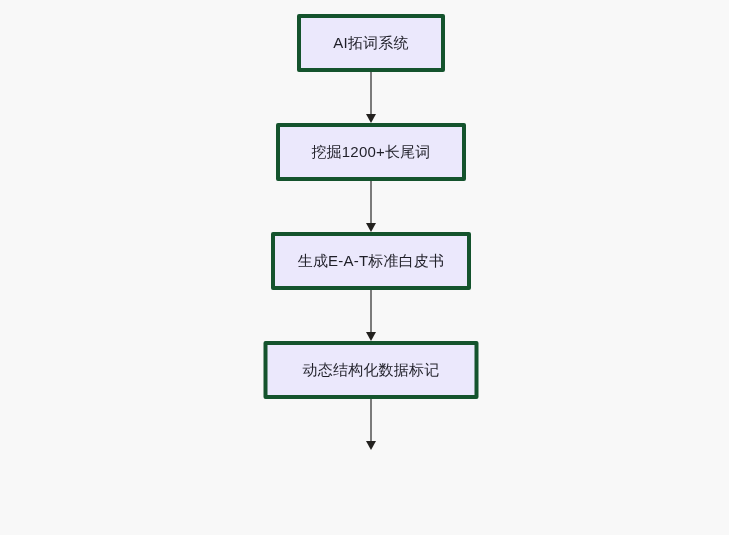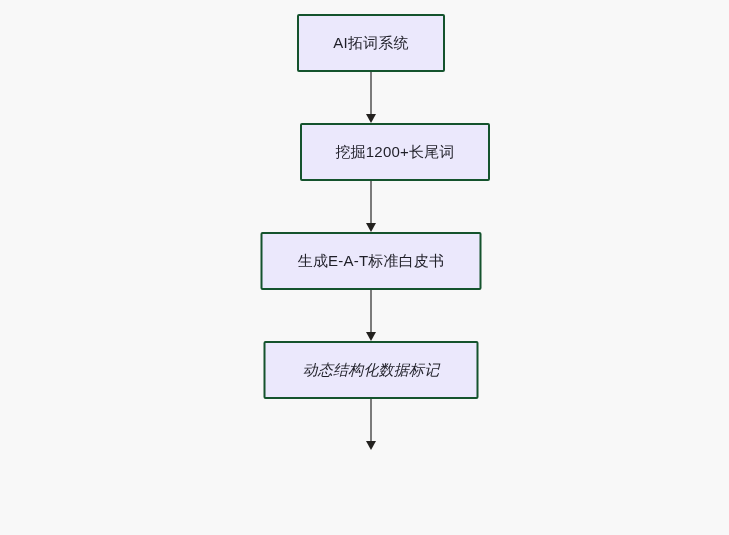--- a/index.html
+++ b/index.html
@@ -15,21 +15,21 @@
   }
   #flowchart {
     position: relative;
     width: 729px;
     height: 535px;
   }
   .node {
     position: absolute;
     box-sizing: border-box;
     background: #ebe8fc;
-    border: 2px solid #14532d;
+    border: 4px solid #14532d;
     border-radius: 2px;
     display: flex;
     align-items: center;
     justify-content: center;
     height: 58px;
     transform: translateX(-50%);
   }
   .node-label {
     font-size: 15px;
     line-height: 1.2;
@@ -85,26 +85,26 @@
 
   <div class="connector" style="left:371px; top:399px; height:51px;">
     <div class="line" style="height:42px;"></div>
     <div class="arrowhead"></div>
   </div>
 
   <div class="node" style="left:371px; top:14px; width:148px;">
     <span class="node-label">AI拓词系统</span>
   </div>
 
-  <div class="node" style="left:371px; top:123px; width:190px;margin-left:24px;">
+  <div class="node" style="left:371px; top:123px; width:190px;">
     <span class="node-label">挖掘1200+长尾词</span>
   </div>
 
-  <div class="node" style="left:371px; top:232px; width:221px;">
+  <div class="node" style="left:371px; top:232px; width:200px;">
     <span class="node-label">生成E-A-T标准白皮书</span>
   </div>
 
-  <div class="node" style="left:371px; top:341px; width:215px;font-style:italic;">
+  <div class="node" style="left:371px; top:341px; width:215px;">
     <span class="node-label">动态结构化数据标记</span>
   </div>
 
 
 </div>
 
 </body></html>

